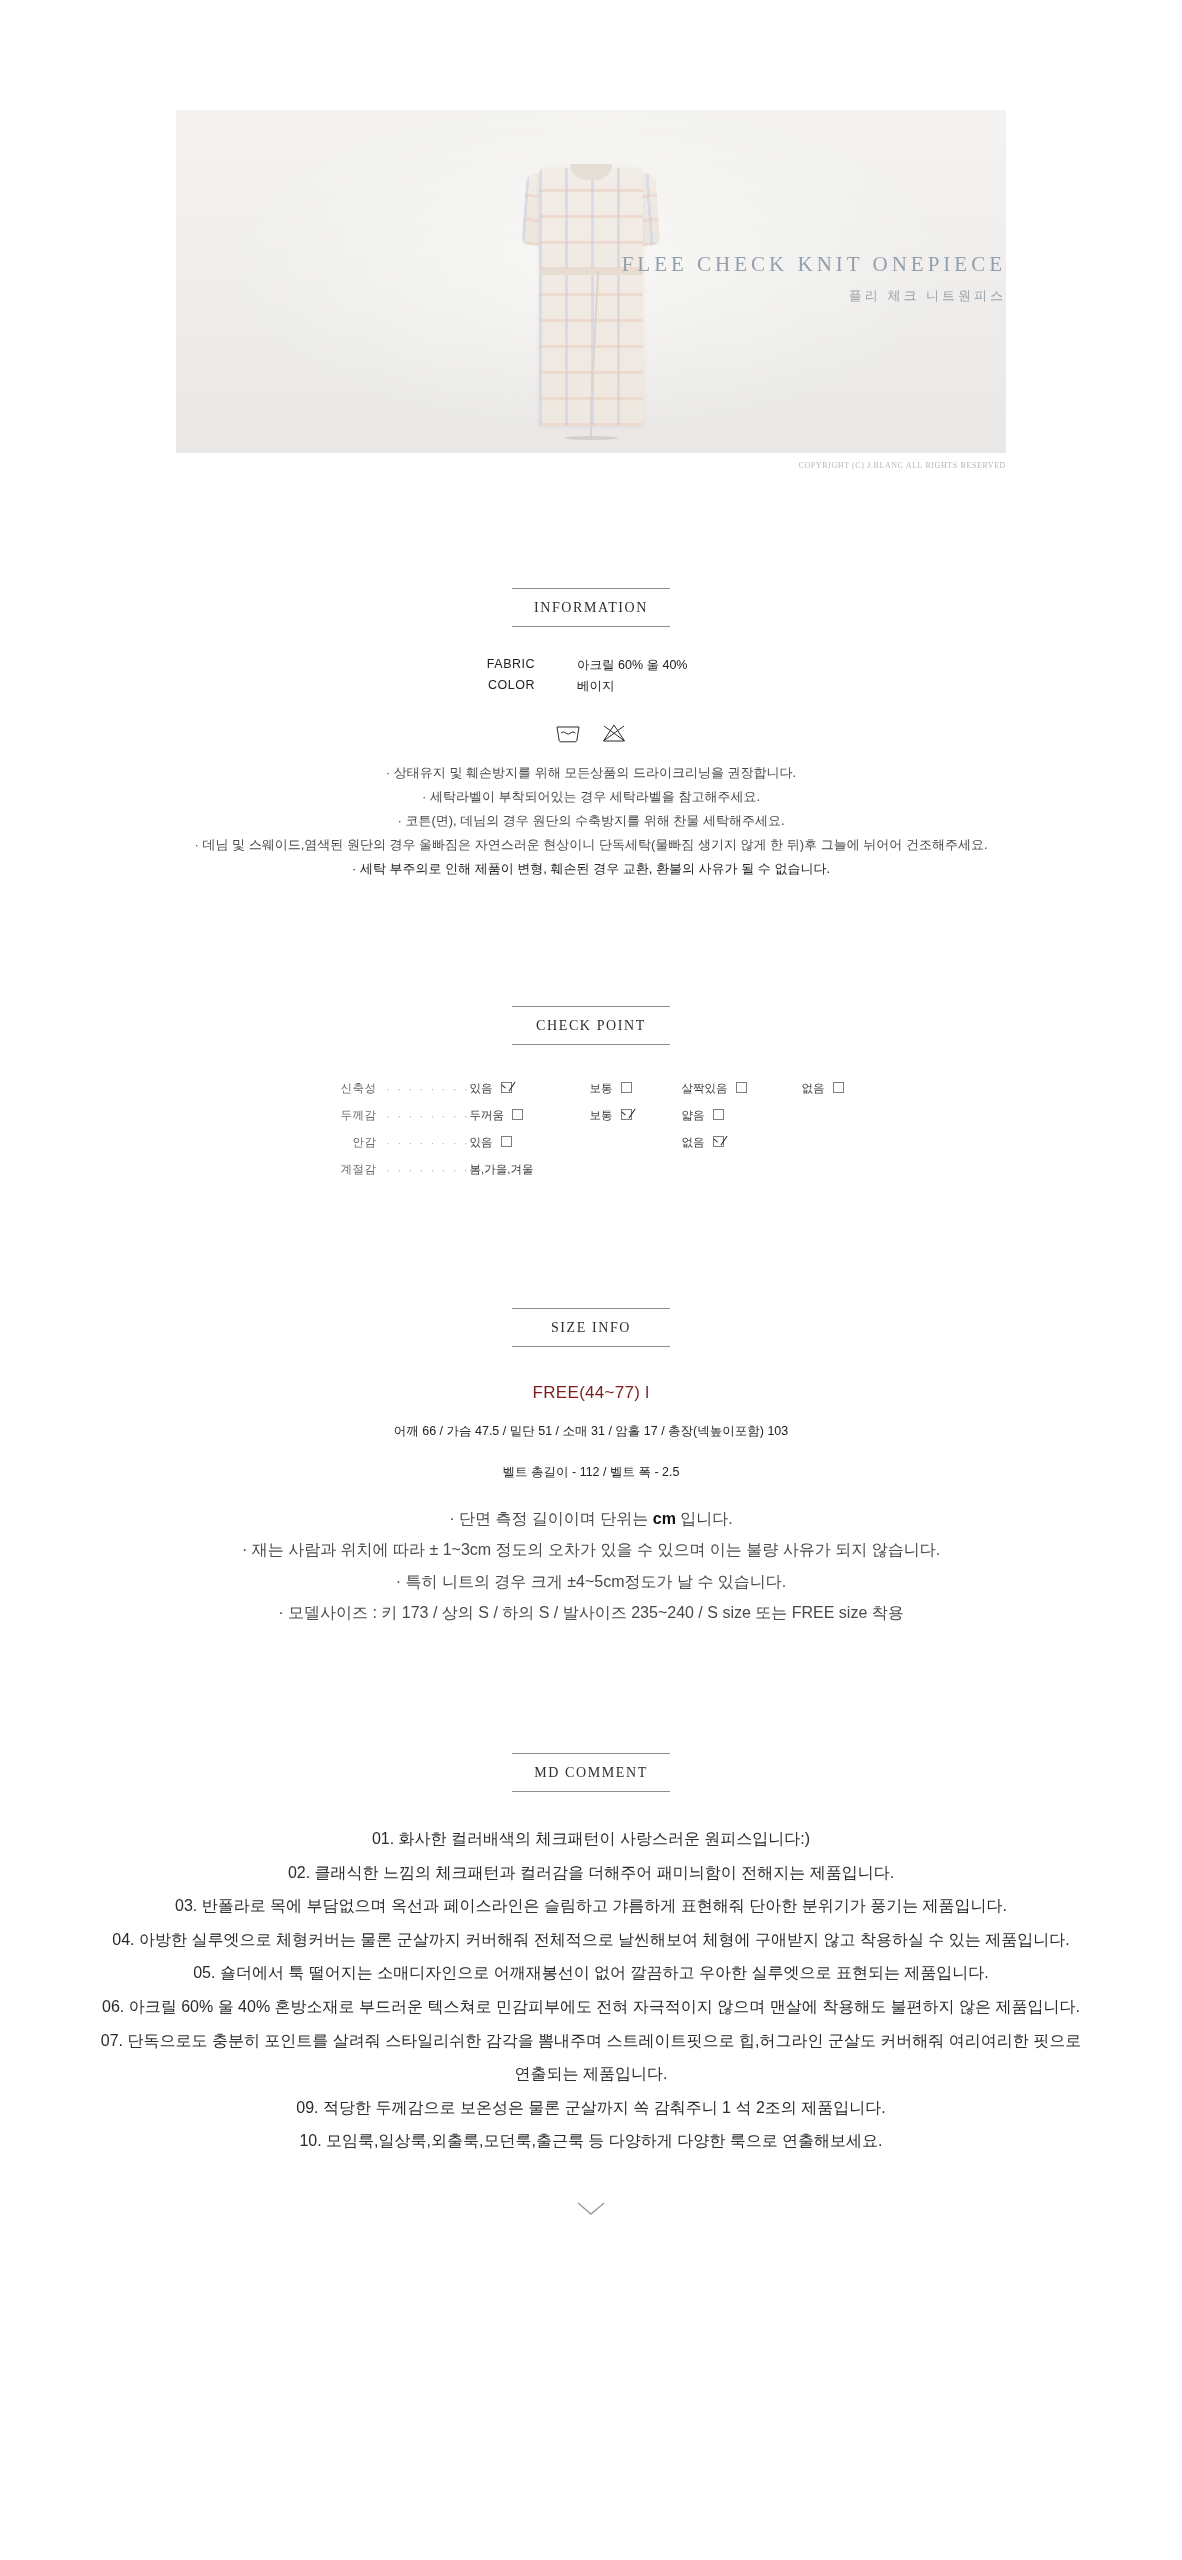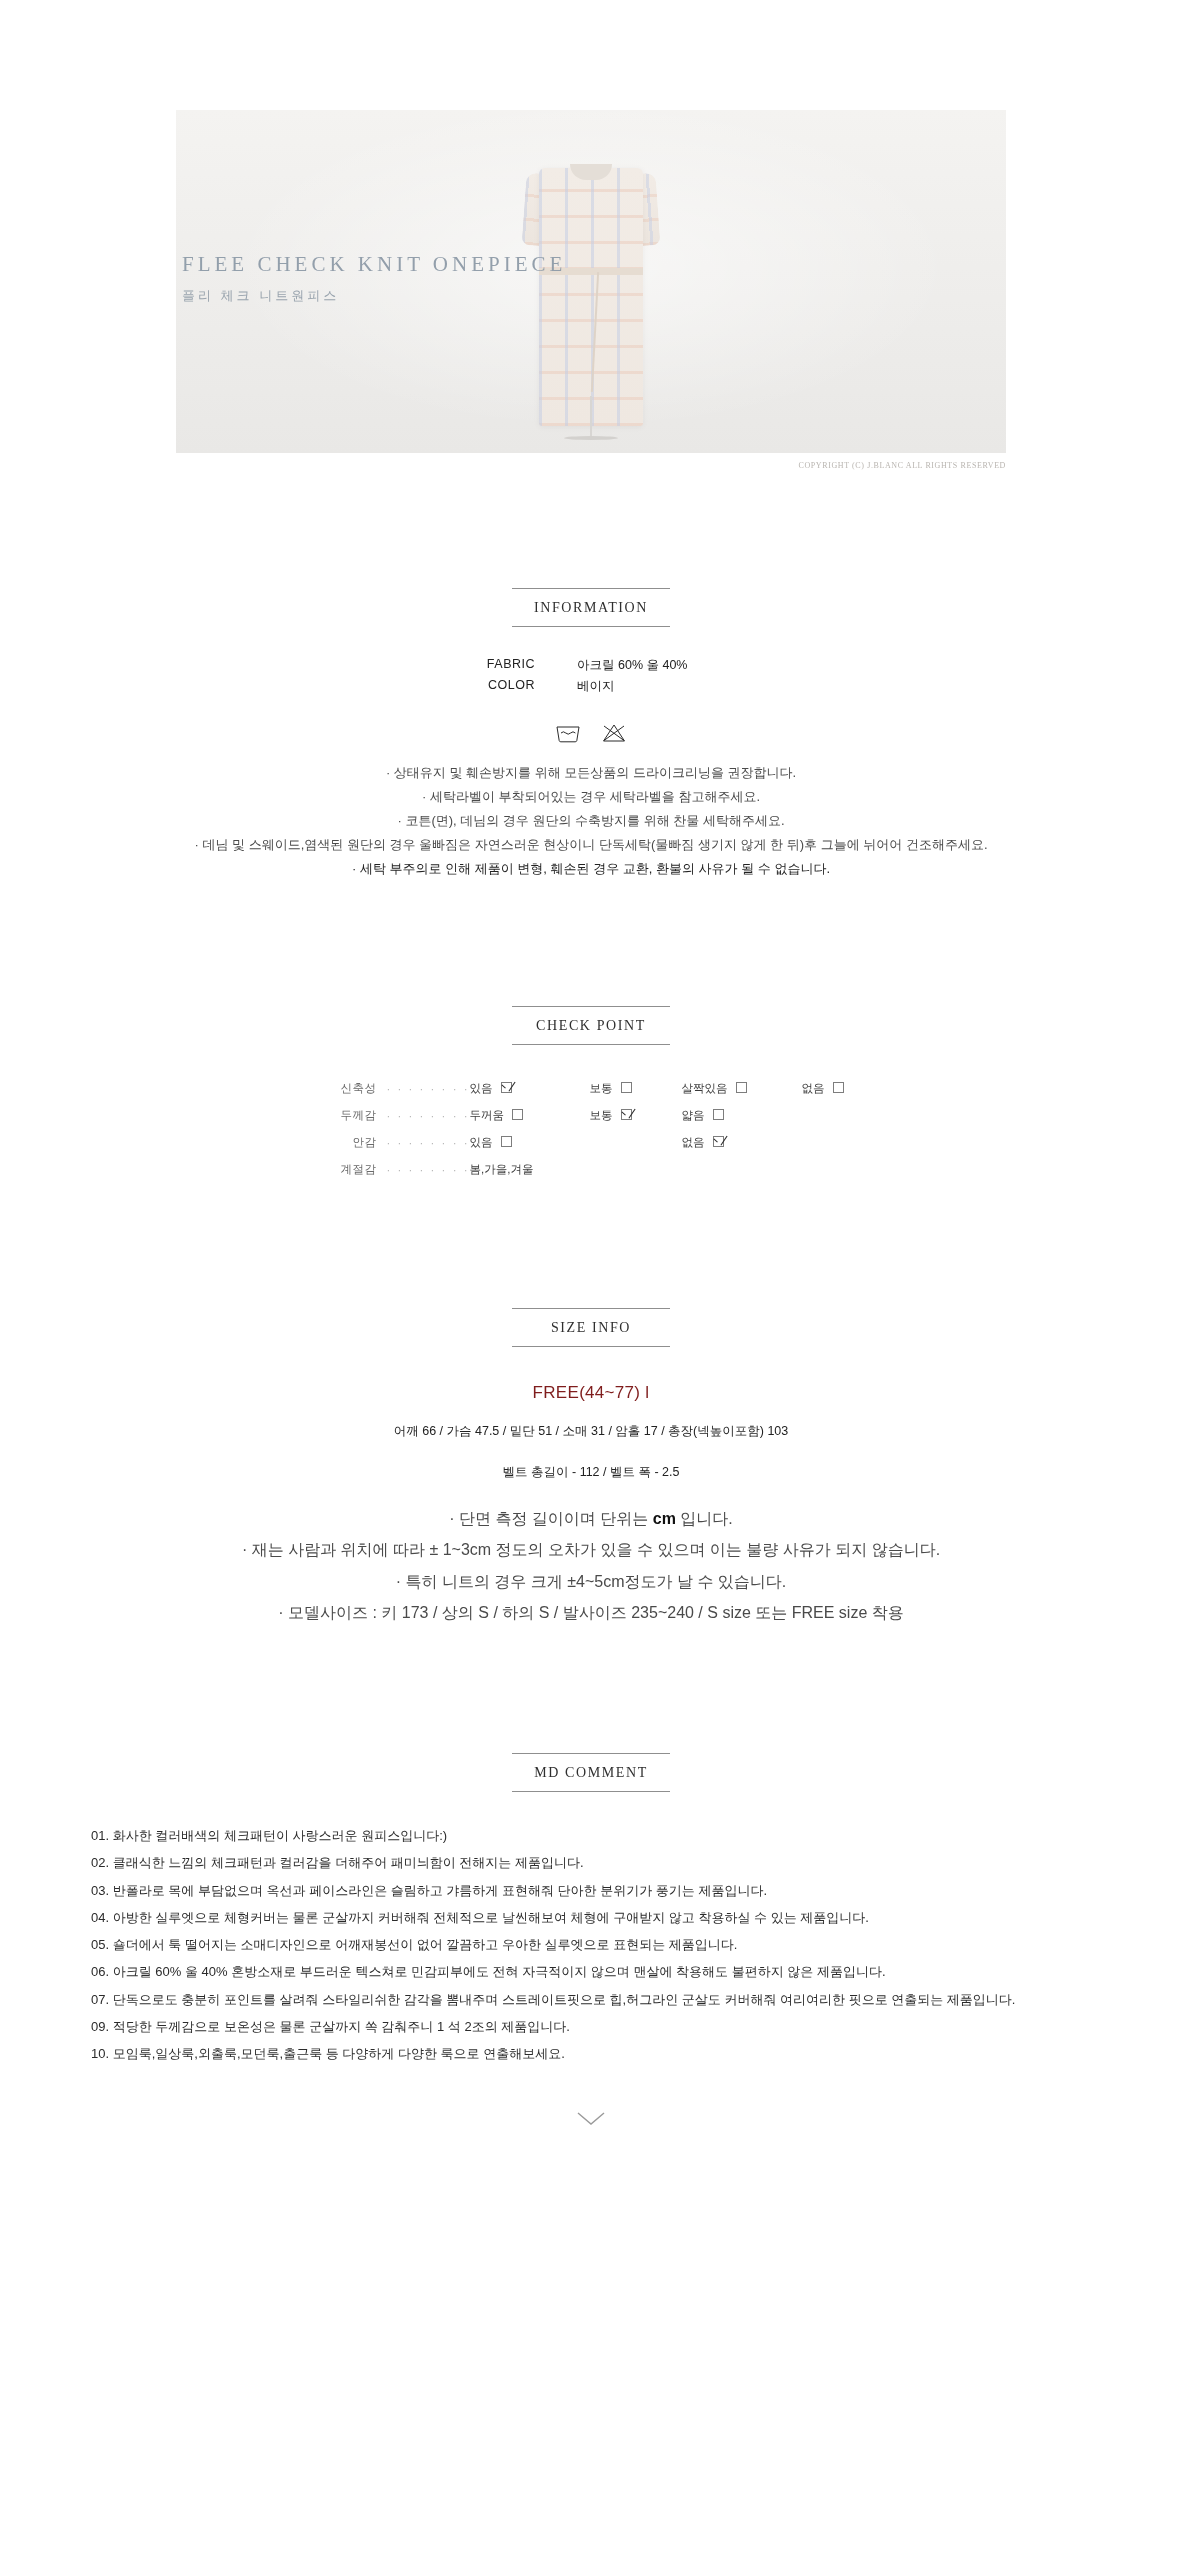--- a/index.html
+++ b/index.html
@@ -121,21 +121,21 @@
     height: 4px;
     border-radius: 50%;
     background: #d3d1ce;
   }
 
   .hero-title-block {
     position: absolute;
     left: 6px;
     right: 0;
     top: 142px;
-    text-align: left;
+    text-align: right;
   }
   .hero-title {
     font-family: "Liberation Serif", serif;
     font-size: 21px;
     letter-spacing: 4px;
     color: #8e9ba8;
     opacity: 0.95;
   }
   .hero-subtitle {
     margin-top: 10px;
@@ -270,22 +270,22 @@
     font-size: 16px;
     line-height: 1.95;
     color: #4a4a4a;
   }
   .size-notes b { color: #111; }
 
   
   .md-list {
     margin: 30px auto 0 auto;
     width: 1000px;
-    text-align: left;
-    font-size: 13px;
+    text-align: center;
+    font-size: 16px;
     line-height: 2.1;
     color: #2b2b2b;
   }
 
   .chevron {
     margin: 42px auto 40px auto;
     width: 30px;
     height: 18px;
     display: block;
   }

